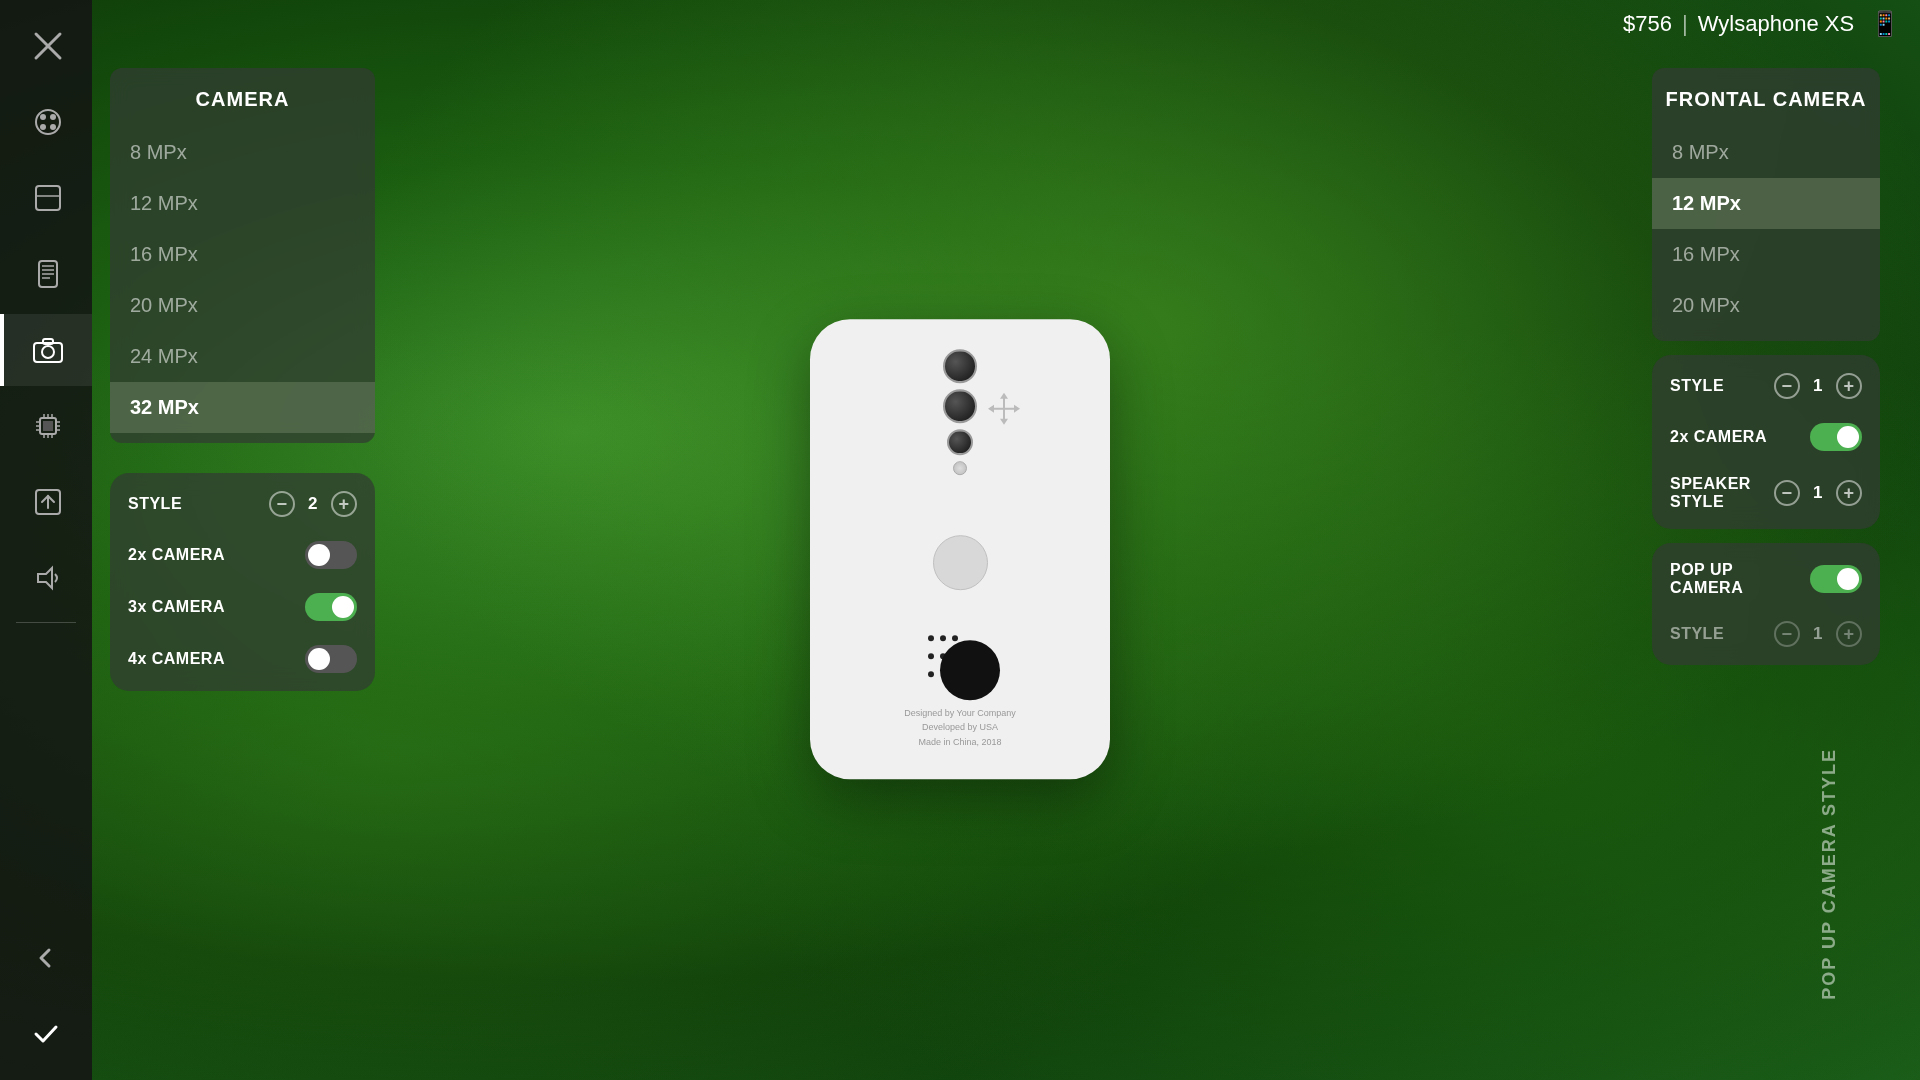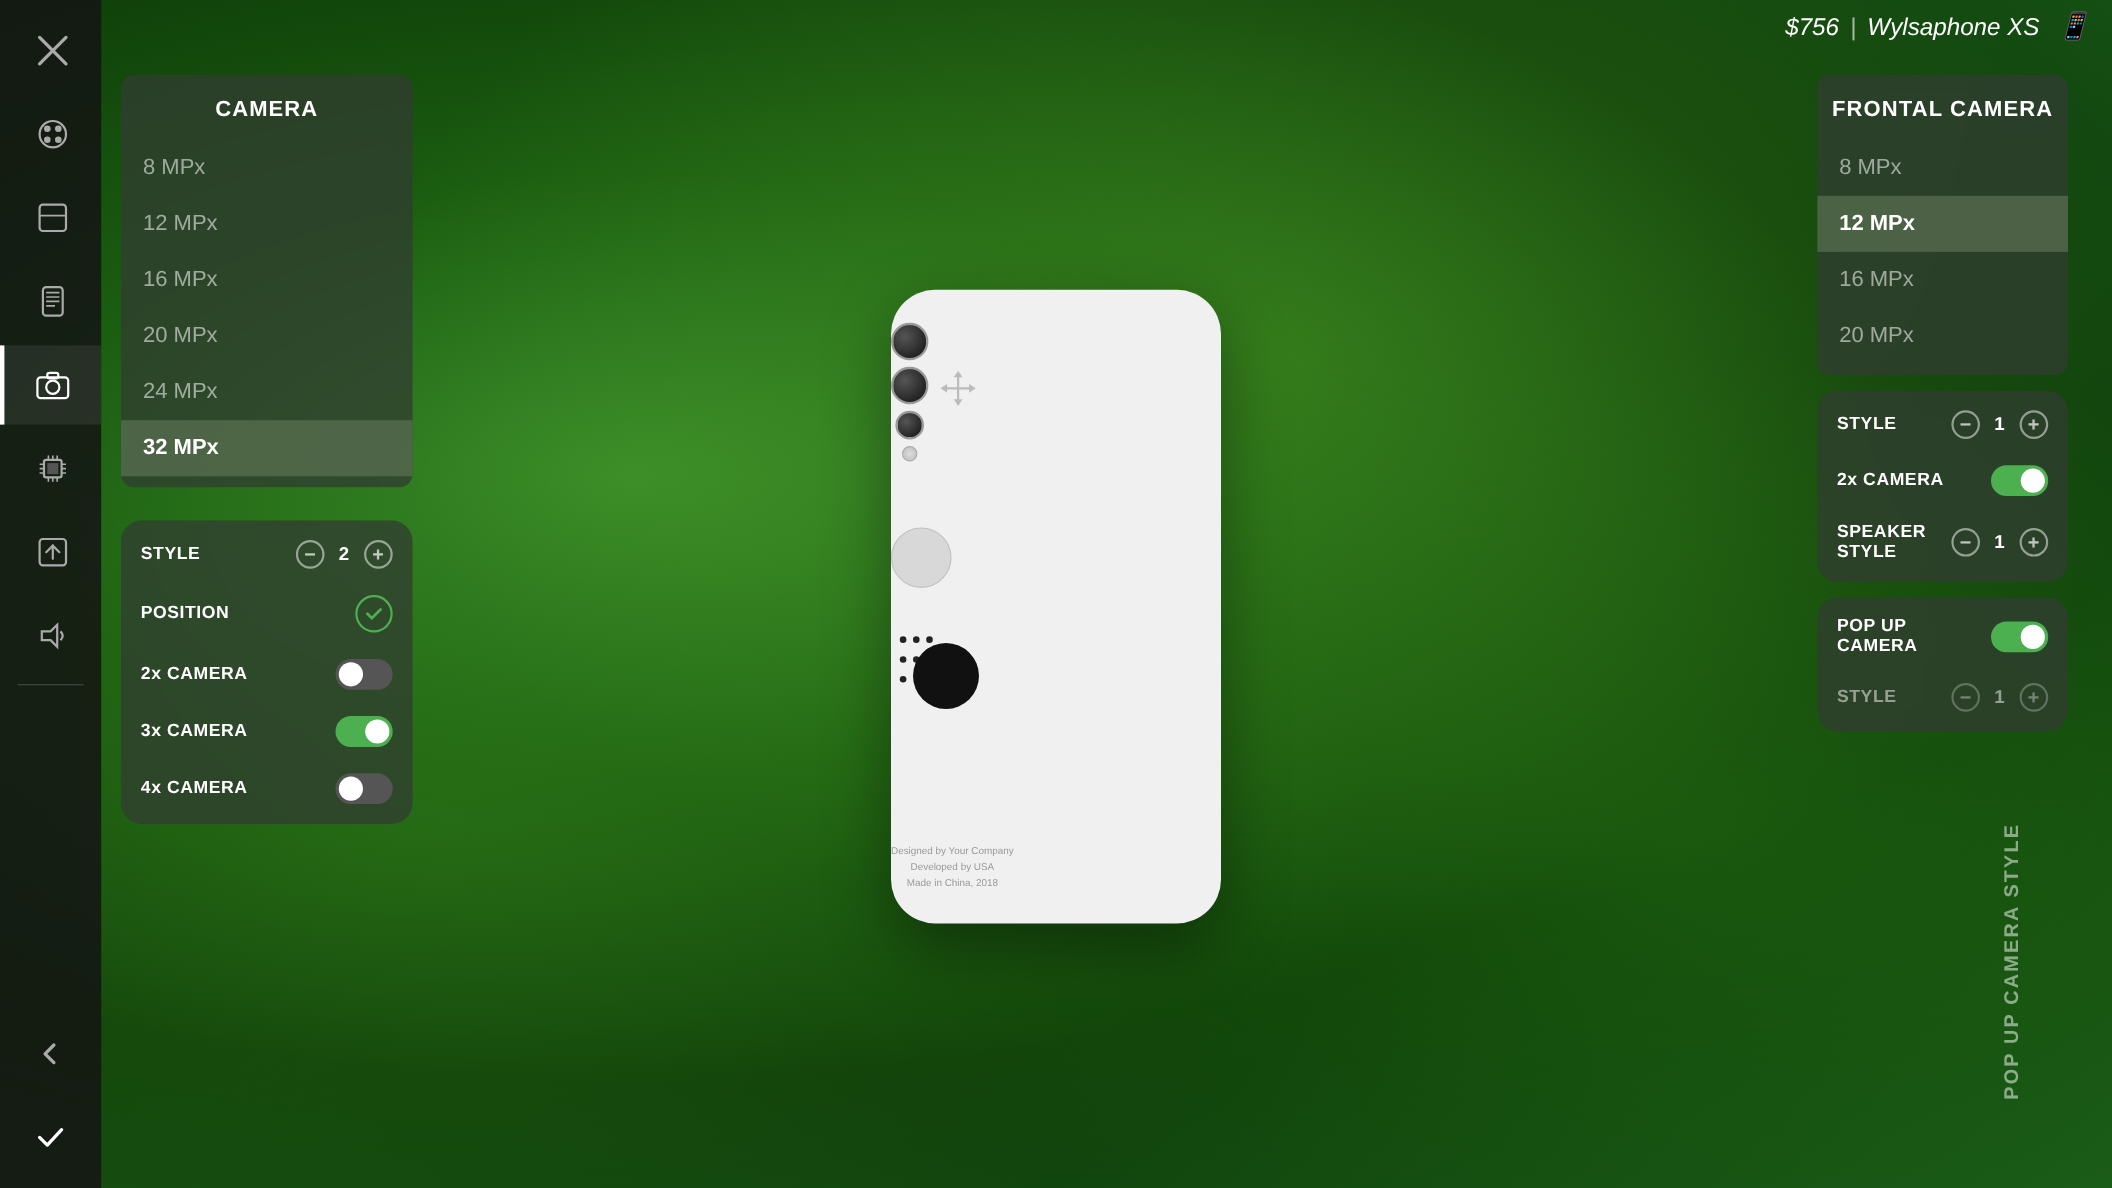--- a/index.html
+++ b/index.html
@@ -32,21 +32,20 @@
       position: absolute;
       top: 0; right: 0;
       z-index: 10;
       display: flex;
       align-items: center;
       padding: 10px 20px;
       color: white;
       font-size: 22px;
       font-weight: 500;
       gap: 10px;
-      font-style: italic;
     }
     .topbar-price { font-size: 22px; }
     .topbar-sep { opacity: 0.6; }
     .topbar-model { font-size: 22px; }
     .phone-icon {
       font-size: 24px;
       margin-left: 6px;
     }
 
     
@@ -233,27 +232,27 @@
     }
     .right-panel .panel-card { margin-bottom: 14px; }
 
     
     .phone-mockup {
       position: absolute;
       left: 50%;
       top: 50%;
       transform: translate(-50%, -48%);
       width: 300px;
-      height: 576px;
+      height: 460px;
       background: #f0f0f0;
       border-radius: 40px;
       z-index: 5;
       display: flex;
       flex-direction: column;
-      align-items: flex-start;
+      align-items: center;
       padding: 20px 0;
       box-shadow: 0 20px 60px rgba(0,0,0,0.4);
     }
     .camera-module {
       display: flex;
       flex-direction: column;
       align-items: center;
       gap: 6px;
       margin-top: 10px;
       position: relative;
@@ -455,28 +454,20 @@
   <div class="left-bottom-panel">
     <div class="panel-row">
       <span class="panel-row-label">STYLE</span>
       <div class="stepper">
         <div class="stepper-btn">−</div>
         <span class="stepper-val">2</span>
         <div class="stepper-btn">+</div>
       </div>
     </div>
     <div class="panel-row">
-      <span class="panel-row-label">POSITION</span>
-      <div class="check-circle">
-        <svg width="18" height="18" viewBox="0 0 18 18">
-          <polyline points="3,9 7,13 15,5" fill="none" stroke="#4CAF50" stroke-width="2.5" stroke-linecap="round" stroke-linejoin="round"></polyline>
-        </svg>
-      </div>
-    </div>
-    <div class="panel-row">
       <span class="panel-row-label">2x CAMERA</span>
       <div class="toggle off">
         <div class="toggle-knob"></div>
       </div>
     </div>
     <div class="panel-row">
       <span class="panel-row-label">3x CAMERA</span>
       <div class="toggle on">
         <div class="toggle-knob"></div>
       </div>

